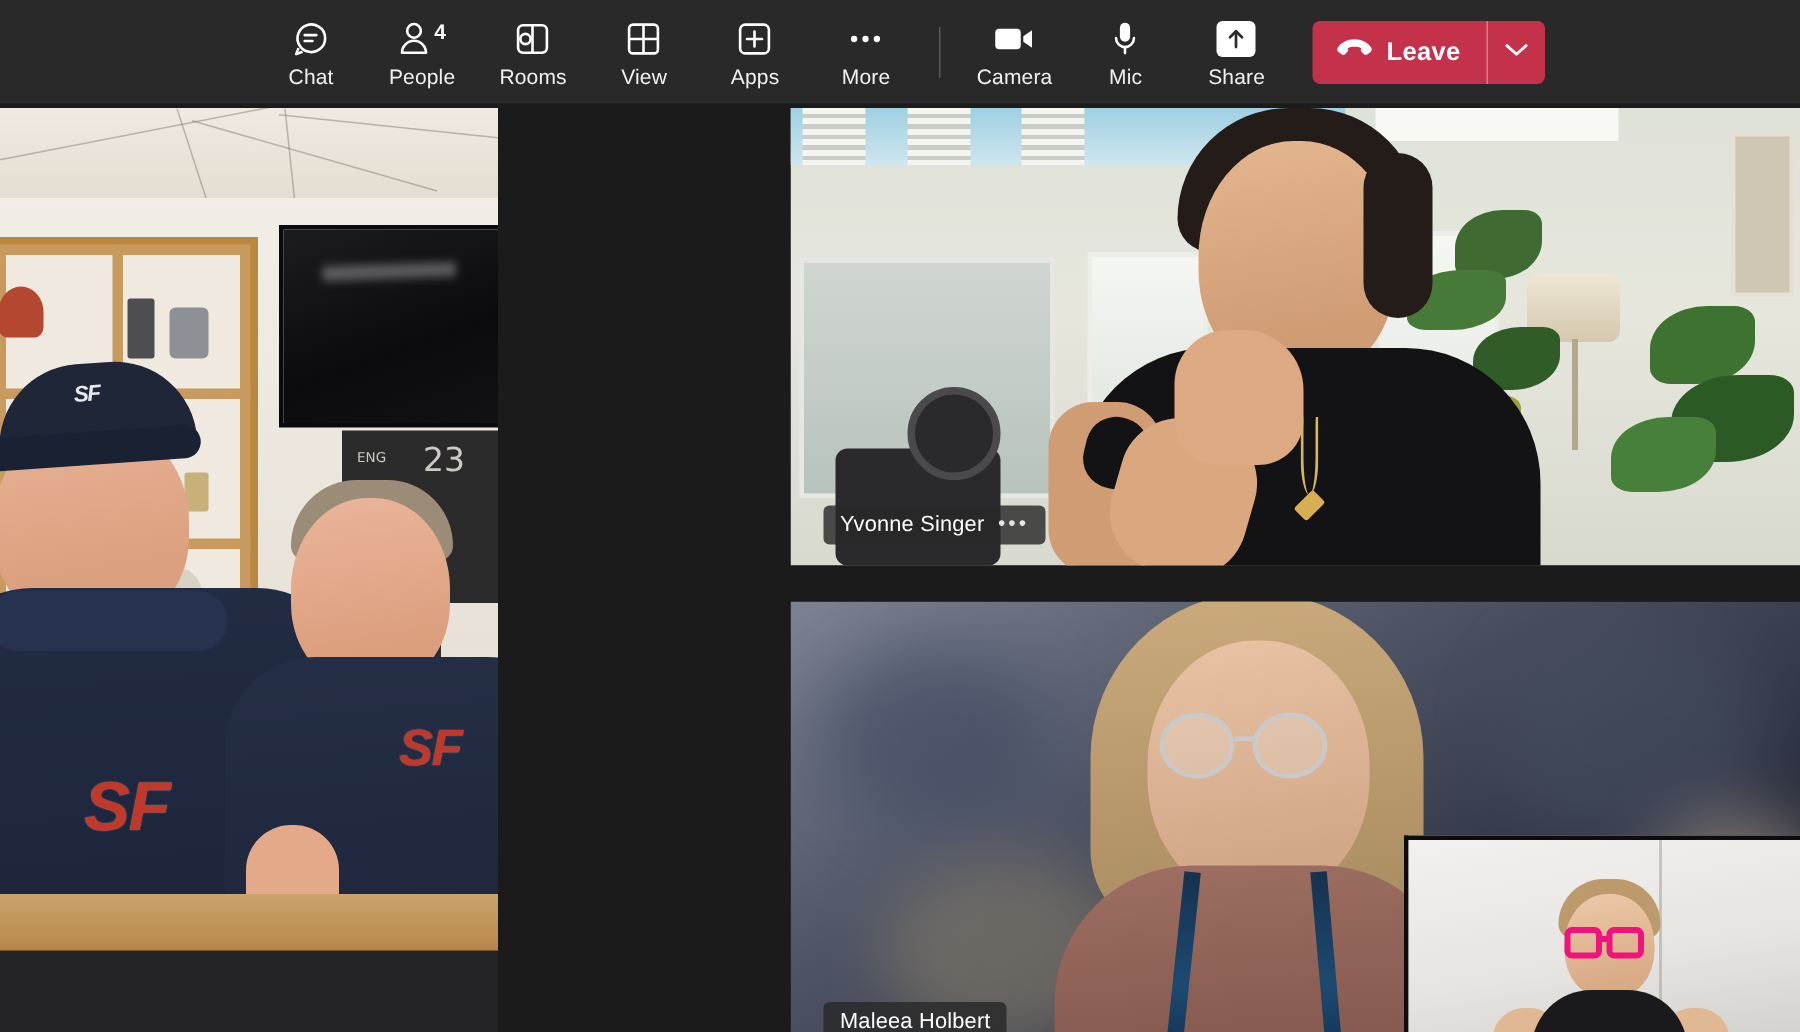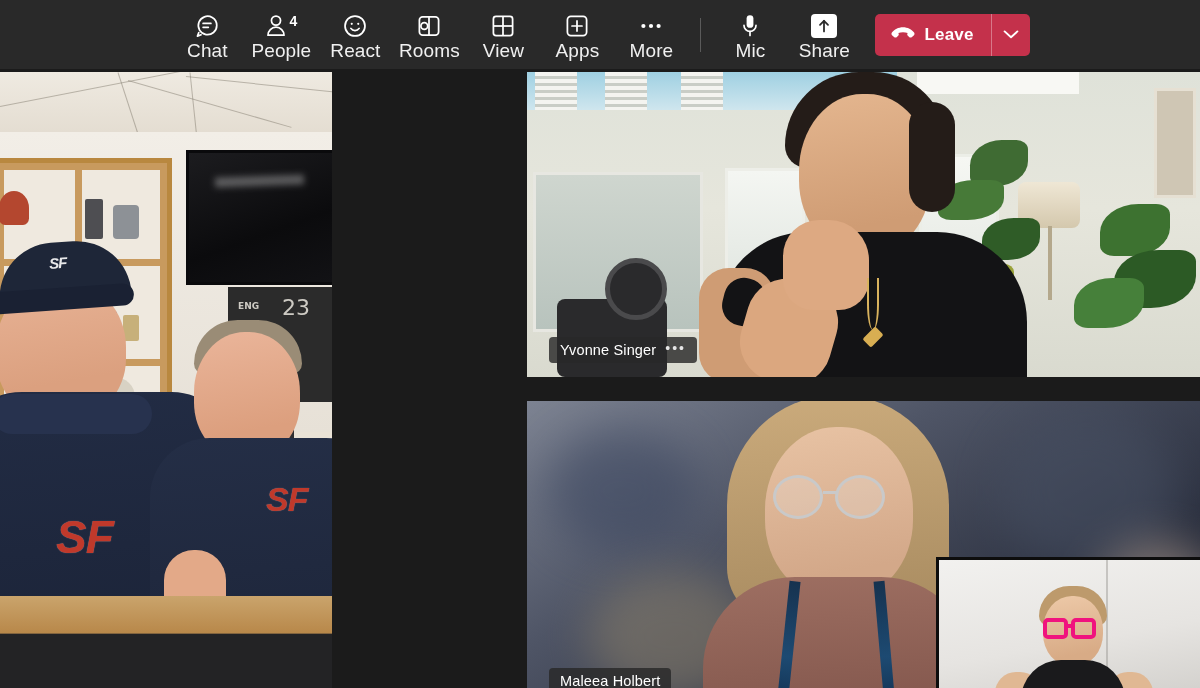--- a/index.html
+++ b/index.html
@@ -55,21 +55,21 @@
     height: 30px;
     display: flex;
     align-items: center;
     justify-content: center;
     position: relative;
   }
   .tb-icon svg { display: block; }
 
   .tb-label {
     margin-top: 2px;
-    font-size: 19px;
+    font-size: 14px;
     color: #f0f0f0;
     line-height: 16px;
     letter-spacing: 0.1px;
     white-space: nowrap;
   }
 
   .badge-count {
     font-size: 14px;
     color: #ffffff;
     font-weight: 600;
@@ -193,21 +193,20 @@
     filter: blur(3px);
     transform: rotate(-2deg);
   }
   .chalkboard {
     position: absolute; right: -6px; top: 215px; width: 110px; height: 115px;
     background: #2b2b2b;
   }
   .chalk-txt {
     position: absolute; color: #dfdcd4; font-size: 9px; opacity: 0.9;
     font-family: "DejaVu Sans", sans-serif;
-    font-weight: bold;
   }
   .chalk-big { font-size: 22px; font-weight: 400; }
   .counter {
     position: absolute; left: 0; right: 0; bottom: 0; height: 92px;
     background: linear-gradient(180deg,#caa46c 0%, #b8884a 40%, #2a2a2c 42%, #1c1c1e 100%);
   }
   .counter-dark {
     position: absolute; left: 0; right: 0; bottom: 0; height: 54px;
     background: #232325;
   }
@@ -531,31 +530,20 @@
           <svg width="22" height="26" viewBox="0 0 20 24" fill="none" stroke="#ffffff" stroke-width="1.6">
             <circle cx="10" cy="7" r="4.2"></circle>
             <path d="M2.6 20.5a7.4 7.4 0 0 1 14.8 0z" stroke-linejoin="round"></path>
           </svg>
           <span class="badge-count">4</span>
         </span>
         <span class="tb-label">People</span>
       </div>
 
 
-      <div class="tb-item">
-        <span class="tb-icon">
-          <svg width="26" height="26" viewBox="0 0 24 24" fill="none" stroke="#ffffff" stroke-width="1.6">
-            <circle cx="12" cy="12" r="9.2"></circle>
-            <circle cx="9" cy="10" r="1" fill="#ffffff" stroke="none"></circle>
-            <circle cx="15" cy="10" r="1" fill="#ffffff" stroke="none"></circle>
-            <path d="M8.2 14.2a4.6 4.6 0 0 0 7.6 0" stroke-linecap="round"></path>
-          </svg>
-        </span>
-        <span class="tb-label">React</span>
-      </div>
 
       <div class="tb-item">
         <span class="tb-icon">
           <svg width="24" height="24" viewBox="0 0 22 22" fill="none" stroke="#ffffff" stroke-width="1.6">
             <rect x="2.2" y="2.6" width="17.6" height="16.8" rx="3"></rect>
             <path d="M11 2.6v16.8"></path>
             <circle cx="6.7" cy="11" r="3.1"></circle>
           </svg>
         </span>
         <span class="tb-label">Rooms</span>
@@ -593,20 +581,29 @@
         </span>
         <span class="tb-label">More</span>
       </div>
 
     </div>
 
     <div class="tb-divider"></div>
 
     <div class="tb-group">
 
+      <div class="tb-item">
+        <span class="tb-icon">
+          <svg width="28" height="22" viewBox="0 0 28 20" fill="#ffffff">
+            <rect x="1.5" y="3.2" width="17" height="13.6" rx="2.6"></rect>
+            <path d="M20.2 8.2 26 4.2v11.6l-5.8-4z"></path>
+          </svg>
+        </span>
+        <span class="tb-label">Camera</span>
+      </div>
 
       <div class="tb-item">
         <span class="tb-icon">
           <svg width="20" height="26" viewBox="0 0 18 26" fill="none" stroke="#ffffff" stroke-width="1.7">
             <rect x="5.6" y="2.2" width="6.8" height="12.6" rx="3.4" fill="#ffffff" stroke="none"></rect>
             <path d="M3 12.4a6 6 0 0 0 12 0" stroke-linecap="round"></path>
             <line x1="9" y1="18.6" x2="9" y2="22.4" stroke-linecap="round"></line>
           </svg>
         </span>
         <span class="tb-label">Mic</span>

